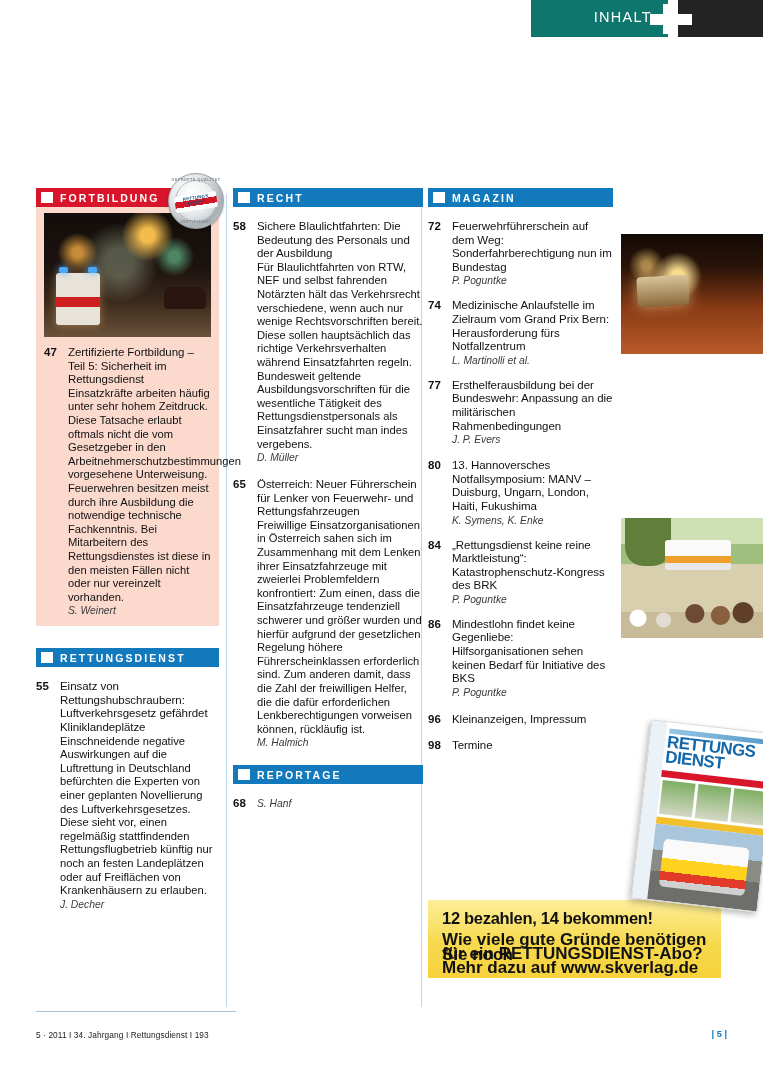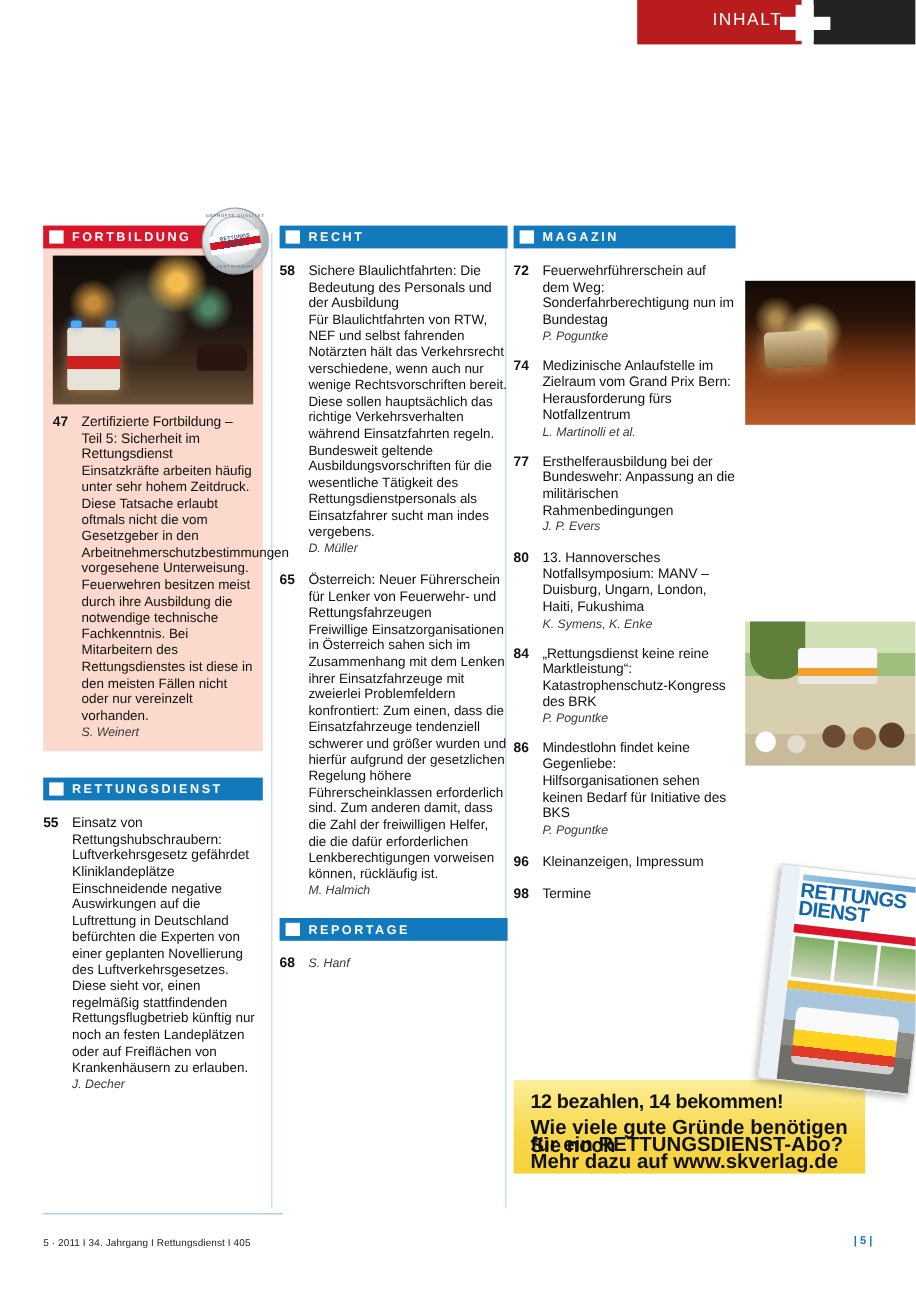--- a/index.html
+++ b/index.html
@@ -4,21 +4,21 @@
 <style>
   html,body{margin:0;padding:0;}
   body{
     width:763px;height:1079px;background:#ffffff;
     font-family:"Liberation Sans",sans-serif;
     position:relative;overflow:hidden;
   }
   .page{position:absolute;inset:0;}
 
   
-  .topbar{position:absolute;left:531px;top:0;width:137px;height:37px;background:#b91c1c;}
+  .topbar{position:absolute;left:531px;top:0;width:137px;height:37px;background:#0f766e;}
   .topbar-label{
     position:absolute;right:16px;top:9px;color:#fff;font-size:14.5px;
     letter-spacing:1.3px;font-weight:400;
   }
   .topdark{position:absolute;left:678px;top:0;width:85px;height:37px;background:#232323;}
   .cross-v{position:absolute;left:663px;top:4px;width:15px;height:30px;background:#fff;}
   .cross-h{position:absolute;left:650px;top:14px;width:42px;height:11px;background:#fff;}
 
   
   .col{position:absolute;top:188px;}
@@ -349,16 +349,16 @@
   </div>
 
   <div class="promo">
     <div class="h">12 bezahlen, 14 bekommen!</div>
     <div class="l l1">Wie viele gute Gründe benötigen Sie noch</div>
     <div class="l l3">Mehr dazu auf www.skverlag.de</div>
     <div class="l l2">für ein RETTUNGSDIENST-Abo?</div>
   </div>
 
   <div class="frule"></div>
-  <div class="foot">5 · 2011 I 34. Jahrgang I Rettungsdienst I 405</div>
+  <div class="foot">5 · 2011 I 34. Jahrgang I Rettungsdienst I 193</div>
   <div class="pageno">| 5 |</div>
 
 </div>
 
 </body></html>

